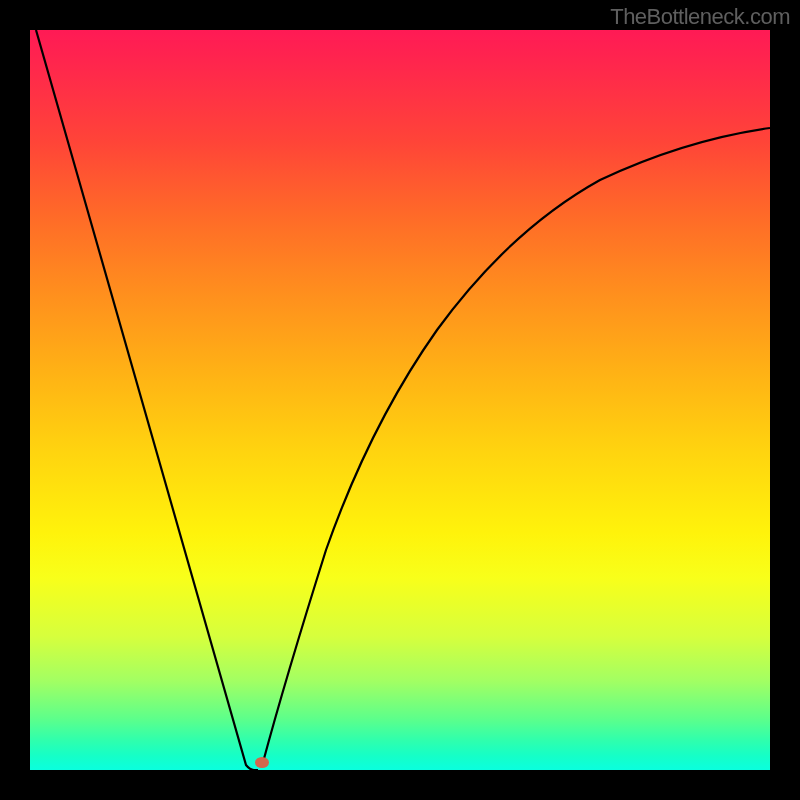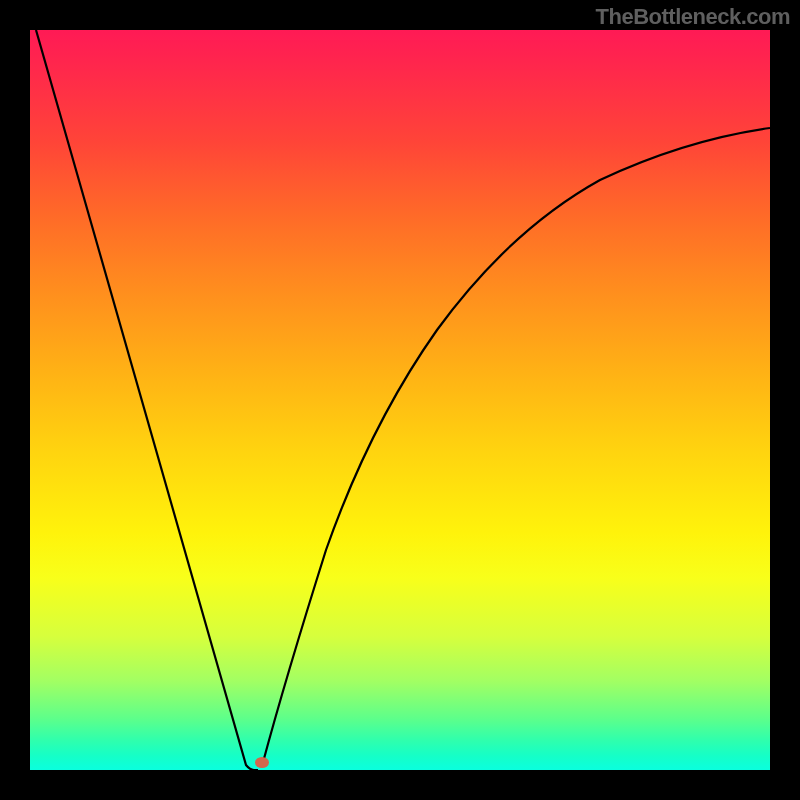--- a/index.html
+++ b/index.html
@@ -10,21 +10,21 @@
     font-family: Arial, Helvetica, sans-serif;
     position: relative;
     overflow: hidden;
   }
   .attribution {
     position: absolute;
     top: 4px;
     right: 10px;
     color: #5f5f5f;
     font-size: 22px;
-    font-weight: 700;
+    font-weight: 400;
     letter-spacing: -0.5px;
     z-index: 10;
     text-align: right;
   }
   .plot-frame {
     position: absolute;
     left: 30px;
     top: 30px;
     width: 740px;
     height: 740px;

